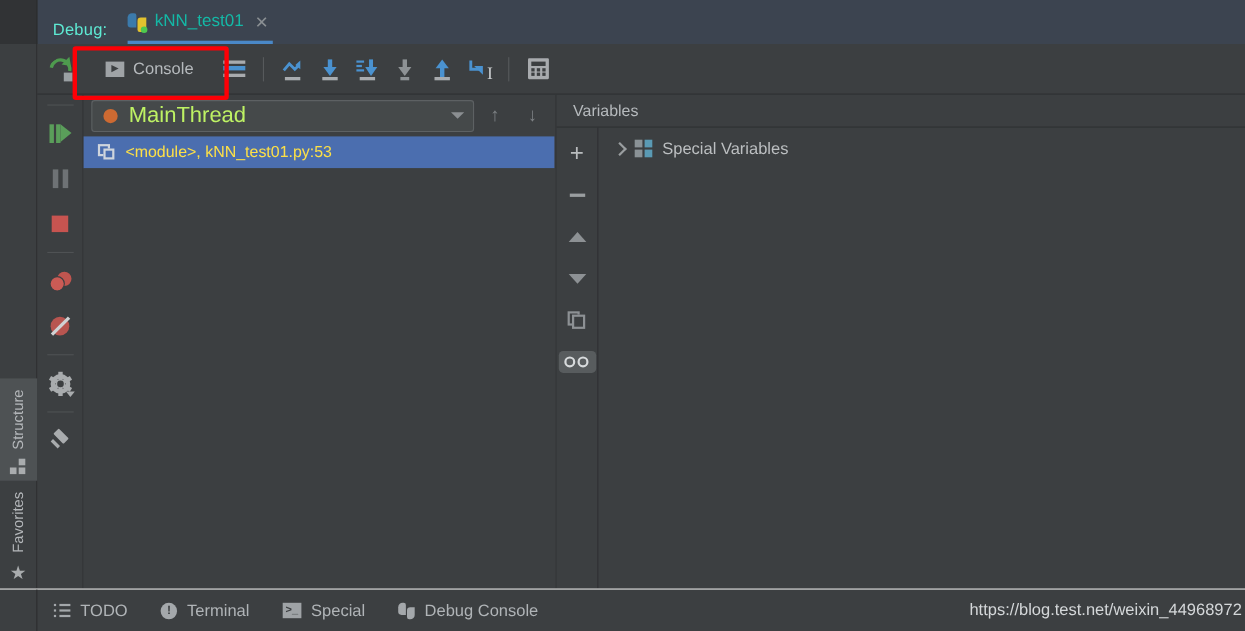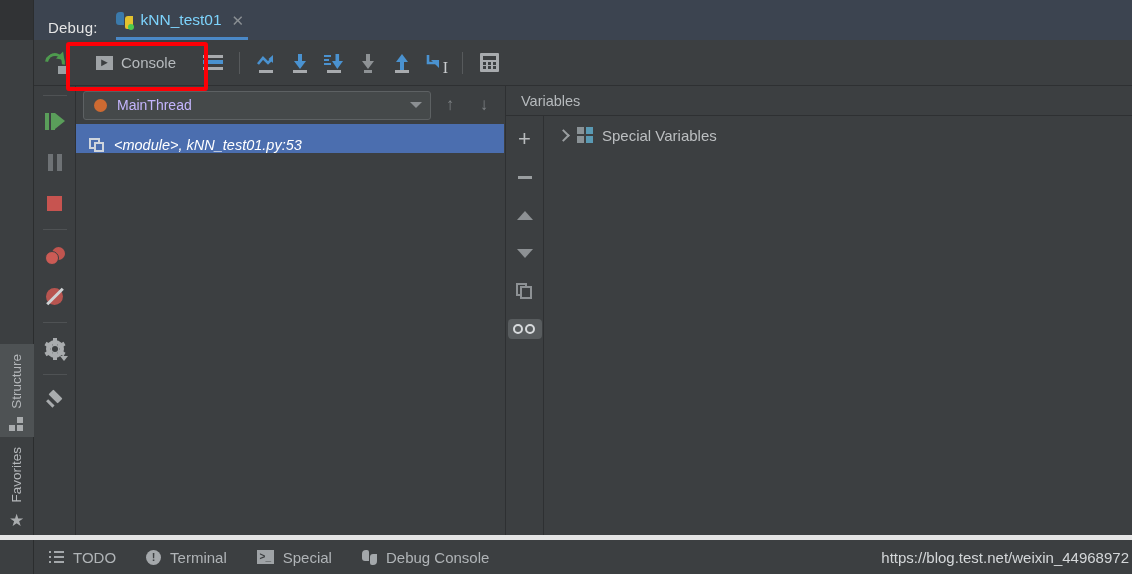--- a/index.html
+++ b/index.html
@@ -22,34 +22,34 @@
     background: #3c4450;
     display: flex; align-items: stretch;
     position: relative;
   }
   .titlebar-gutter {
     width: 34px; background: #313335;
     border-right: 1px solid #2b2d2e;
   }
   .titlebar-inner { flex: 1; display: flex; align-items: center; position: relative; }
   .debug-label {
-    color: #e5e5e5; font-size: 15px; padding: 0 12px 0 14px;
+    color: #5eead4; font-size: 15px; padding: 0 12px 0 14px;
     letter-spacing: .2px;
     margin-top: 14px;
   }
   .run-tab {
     display: flex; align-items: center; gap: 8px;
     height: 100%; padding: 0 10px 0 6px;
     position: relative;
   }
   .run-tab .tab-underline {
     position: absolute; left: 6px; right: 6px; bottom: 0;
     height: 3px; background: #4a88c7;
   }
-  .run-tab-name { color: #7dd3fc; font-size: 15.5px; }
+  .run-tab-name { color: #14b8a6; font-size: 15.5px; }
   .tab-close { color: #8a8f93; font-size: 15px; line-height: 1; margin-left: 2px; }
 
   
   .pylogo { position: relative; width: 17px; height: 17px; flex: 0 0 17px; }
   .pylogo .p1, .pylogo .p2 {
     position: absolute; width: 8px; height: 13px;
   }
   .pylogo .p1 {
     left: 0; top: 0; background: #3b7aab;
     border-radius: 4px 2px 0 3px;
@@ -298,35 +298,34 @@
   .thread-row {
     height: 38px; display: flex; align-items: center;
     padding: 0 6px 0 7px; gap: 4px;
   }
   .thread-combo {
     flex: 1; height: 29px;
     background: #45494a; border: 1px solid #5d6163; border-radius: 3px;
     display: flex; align-items: center; padding: 0 8px 0 10px; gap: 10px;
   }
   .thread-dot { width: 13px; height: 13px; border-radius: 50%; background: #cd6a32; }
-  .thread-name { flex: 1; color: #c4b5fd; font-size: 14px; }
+  .thread-name { flex: 1; color: #bef264; font-size: 20px; }
   .combo-caret {
     width: 0; height: 0;
     border-left: 6px solid transparent; border-right: 6px solid transparent;
     border-top: 6px solid #8b8f92;
   }
   .updown { width: 30px; display: flex; align-items: center; justify-content: center;
     color: #7e8285; font-size: 17px; }
 
   .frame-row {
-    height: 29px; display: flex; align-items: flex-end; gap: 9px;
+    height: 29px; display: flex; align-items: center; gap: 9px;
     padding-left: 13px; background: #4b6eaf;
-    color: #ffffff; font-size: 14.5px;
+    color: #fde047; font-size: 14.5px;
     margin-right: 1px;
-    font-style: italic;
   }
   .ico-frame { position: relative; width: 16px; height: 15px; flex: 0 0 16px; }
   .ico-frame .r1 {
     position: absolute; left: 0; top: 0; width: 11px; height: 11px;
     border: 2px solid #cfd5dd;
   }
   .ico-frame .r2 {
     position: absolute; left: 5px; top: 4px; width: 10px; height: 10px;
     border: 2px solid #cfd5dd; background: #4b6eaf;
   }
@@ -365,21 +364,21 @@
   .ico-specialvars i { position: absolute; width: 7px; height: 7px; }
   .ico-specialvars i:nth-child(1) { left: 0; top: 0; background: #8a9296; }
   .ico-specialvars i:nth-child(2) { left: 9px; top: 0; background: #5a9ab4; }
   .ico-specialvars i:nth-child(3) { left: 0; top: 9px; background: #8a9296; }
   .ico-specialvars i:nth-child(4) { left: 9px; top: 9px; background: #5a9ab4; }
 
   
   .statusbar {
     height: 39px; min-height: 39px;
     background: #3c3f41;
-    border-top: 5px solid #e5e5e5;
+    border-top: 1px solid #e5e5e5;
     display: flex; align-items: stretch;
     position: relative;
   }
   .sb-gutter { width: 34px; border-right: 1px solid #2b2d2e; }
   .sb-items { flex: 1; display: flex; align-items: stretch; }
   .sb-item {
     display: flex; align-items: center; gap: 9px;
     padding: 0 15px; color: #b0b4b7; font-size: 15px;
     position: relative;
   }

